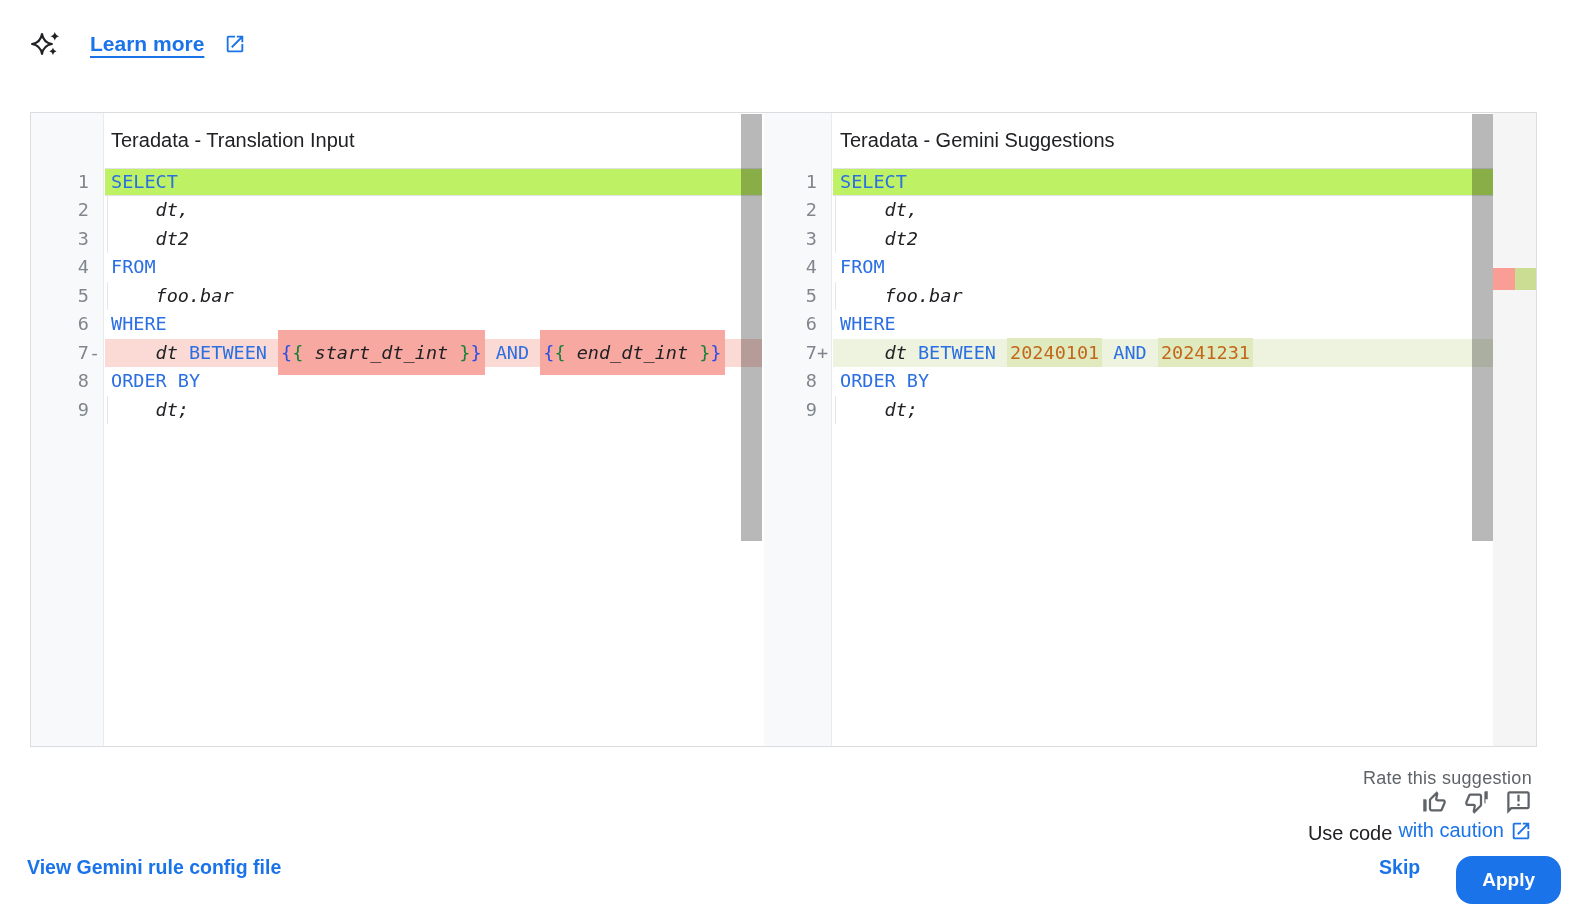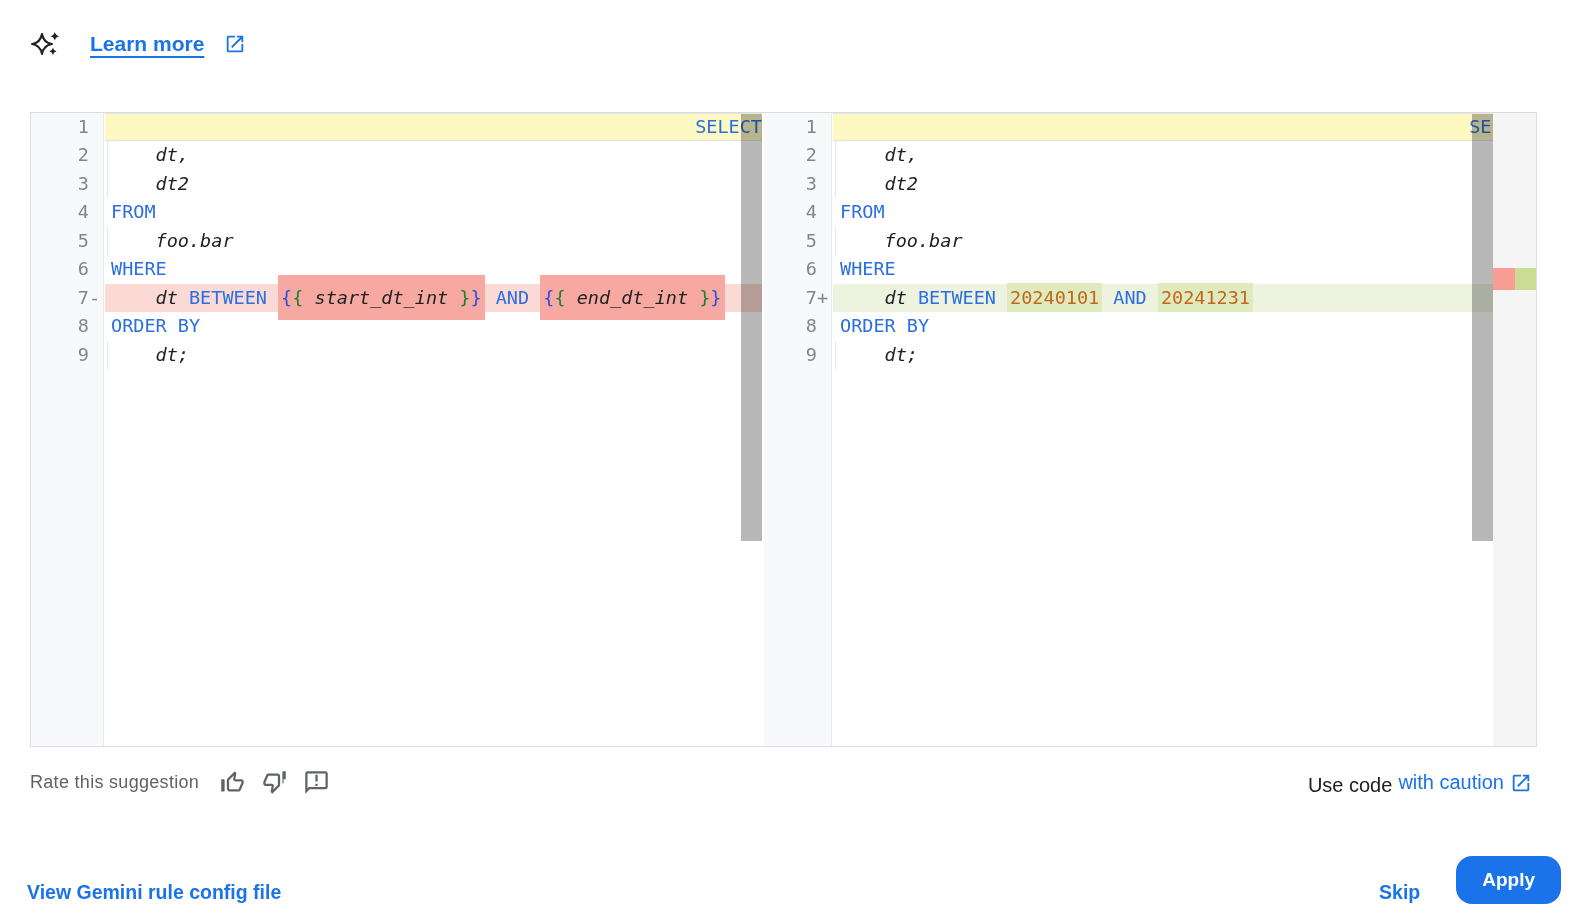--- a/index.html
+++ b/index.html
@@ -56,53 +56,53 @@
   .row{display:flex;height:28.44px;line-height:28.44px;
        font-family:"DejaVu Sans Mono", monospace;font-size:18.5px;white-space:pre;}
   .gutter{flex:none;display:flex;justify-content:flex-end;color:var(--line-number);}
   .pane-left .gutter{width:74px;}
   .pane-right .gutter{width:69px;}
   .lsign{width:16px;text-align:left;}
   .content{flex:1;padding-left:6px;position:relative;color:var(--text);}
   .pane-right .content{padding-left:7px;}
 
   .row.ind .content::before{content:"";position:absolute;left:2px;top:0;height:100%;width:1px;background:#e4e6e8;}
-  .row.current .content{box-shadow:inset 0 1px 0 #e2e3e4, inset 0 -1px 0 #e2e3e4;background:#fef9c3;text-align:right;}
+  .row.current .content{box-shadow:inset 0 1px 0 #e2e3e4, inset 0 -1px 0 #e2e3e4;background:#bef264;}
   .row.removed .content{background:var(--removed-line-bg);}
   .row.added .content{background:var(--added-line-bg);}
   .row.removed .hl{background:var(--removed-char-bg);padding:12px 3px;}
   .row.added .hl{background:var(--added-char-bg);padding:4px 3px;}
 
   .tk-kw{color:var(--keyword);}
   .tk-pl{color:var(--text);font-style:italic;}
   .tk-num{color:var(--number);text-align:center;}
   .tk-br1{color:var(--bracket-outer);}
   .tk-br2{color:var(--bracket-inner);}
 
   .scroll-thumb{position:absolute;top:1px;width:21px;height:427px;background:rgba(0,0,0,0.28);}
   .pane-left .scroll-thumb{right:0;}
   .pane-right .scroll-thumb{right:43px;}
   .overview-ruler{position:absolute;right:0;top:0;bottom:0;width:43px;background:#f5f5f5;}
   .ruler-removed{position:absolute;left:0;top:155px;width:22px;height:22px;background:var(--ruler-removed);}
   .ruler-added{position:absolute;left:22px;top:155px;width:21px;height:22px;background:var(--ruler-added);}
 
   
-  .rate-row{position:absolute;left:30px;width:1502px;top:768px;display:flex;align-items:center;}
+  .rate-row{position:absolute;left:30px;width:1502px;top:768px;display:flex;align-items:flex-end;flex-direction:column;}
   .rate-label{font-size:18px;color:var(--muted);letter-spacing:.3px;}
   .rate-icons{display:flex;align-items:center;gap:15px;margin-left:20px;}
   .icon-btn{width:27px;height:27px;color:var(--muted);cursor:pointer;background:none;border:none;padding:0;}
   .use-code{margin-left:auto;display:flex;align-items:center;gap:6px;font-size:20px;}
   .use-code .uc-prefix{color:var(--text);margin-top:6px;}
   .use-code .uc-link{
     color:var(--accent-blue);cursor:pointer;
     text-underline-offset:5px;text-decoration-thickness:2px;
   }
 
   
-  .action-row{position:absolute;left:27px;top:856px;width:1534px;display:flex;align-items:flex-end;}
+  .action-row{position:absolute;left:27px;top:856px;width:1534px;display:flex;align-items:flex-start;}
   .text-link{font-size:19.5px;font-weight:bold;color:var(--accent-blue);cursor:pointer;background:none;border:none;padding:0;}
   .skip-btn{margin-left:auto;margin-right:36px;}
   .apply-btn{
     background:var(--accent-blue);color:#fff;font-family:"Liberation Sans",sans-serif;
     font-size:19px;font-weight:bold;border:none;border-radius:16px;
     padding:13px 26px;cursor:pointer;
   }
 </style>
 </head>
 <body>
@@ -122,36 +122,38 @@
         <path d="M19 19H5V5h7V3H5c-1.11 0-2 .9-2 2v14c0 1.1.89 2 2 2h14c1.1 0 2-.9 2-2v-7h-2v7zM14 3v2h3.59l-9.83 9.83 1.41 1.41L19 6.41V10h2V3h-7z"></path>
       </svg>
     </span>
   </a>
 </div>
 
 <div class="diff-editor">
 
   <div class="pane pane-left">
     <div class="gutter-strip"></div>
+    <div class="pane-title">Teradata - Translation Input</div>
     <div class="rows">
         <div class="row current"><div class="gutter"><span class="lnum">1</span><span class="lsign"></span></div><div class="content"><span class="tk-kw">SELECT</span></div></div>
         <div class="row ind"><div class="gutter"><span class="lnum">2</span><span class="lsign"></span></div><div class="content"><span class="tk-pl">    dt,</span></div></div>
         <div class="row ind"><div class="gutter"><span class="lnum">3</span><span class="lsign"></span></div><div class="content"><span class="tk-pl">    dt2</span></div></div>
         <div class="row"><div class="gutter"><span class="lnum">4</span><span class="lsign"></span></div><div class="content"><span class="tk-kw">FROM</span></div></div>
         <div class="row ind"><div class="gutter"><span class="lnum">5</span><span class="lsign"></span></div><div class="content"><span class="tk-pl">    foo.bar</span></div></div>
         <div class="row"><div class="gutter"><span class="lnum">6</span><span class="lsign"></span></div><div class="content"><span class="tk-kw">WHERE</span></div></div>
         <div class="row removed"><div class="gutter"><span class="lnum">7</span><span class="lsign">-</span></div><div class="content"><span class="tk-pl">    dt </span><span class="tk-kw">BETWEEN</span><span class="tk-pl"> </span><span class="hl"><span class="tk-br1">{</span><span class="tk-br2">{</span><span class="tk-pl"> start_dt_int </span><span class="tk-br2">}</span><span class="tk-br1">}</span></span><span class="tk-pl"> </span><span class="tk-kw">AND</span><span class="tk-pl"> </span><span class="hl"><span class="tk-br1">{</span><span class="tk-br2">{</span><span class="tk-pl"> end_dt_int </span><span class="tk-br2">}</span><span class="tk-br1">}</span></span></div></div>
         <div class="row"><div class="gutter"><span class="lnum">8</span><span class="lsign"></span></div><div class="content"><span class="tk-kw">ORDER BY</span></div></div>
         <div class="row ind"><div class="gutter"><span class="lnum">9</span><span class="lsign"></span></div><div class="content"><span class="tk-pl">    dt;</span></div></div>
       </div>
     <div class="scroll-thumb"></div>
   </div>
 
   <div class="pane pane-right">
     <div class="gutter-strip"></div>
+    <div class="pane-title">Teradata - Gemini Suggestions</div>
     <div class="rows">
         <div class="row current"><div class="gutter"><span class="lnum">1</span><span class="lsign"></span></div><div class="content"><span class="tk-kw">SELECT</span></div></div>
         <div class="row ind"><div class="gutter"><span class="lnum">2</span><span class="lsign"></span></div><div class="content"><span class="tk-pl">    dt,</span></div></div>
         <div class="row ind"><div class="gutter"><span class="lnum">3</span><span class="lsign"></span></div><div class="content"><span class="tk-pl">    dt2</span></div></div>
         <div class="row"><div class="gutter"><span class="lnum">4</span><span class="lsign"></span></div><div class="content"><span class="tk-kw">FROM</span></div></div>
         <div class="row ind"><div class="gutter"><span class="lnum">5</span><span class="lsign"></span></div><div class="content"><span class="tk-pl">    foo.bar</span></div></div>
         <div class="row"><div class="gutter"><span class="lnum">6</span><span class="lsign"></span></div><div class="content"><span class="tk-kw">WHERE</span></div></div>
         <div class="row added"><div class="gutter"><span class="lnum">7</span><span class="lsign">+</span></div><div class="content"><span class="tk-pl">    dt </span><span class="tk-kw">BETWEEN</span><span class="tk-pl"> </span><span class="hl"><span class="tk-num">20240101</span></span><span class="tk-pl"> </span><span class="tk-kw">AND</span><span class="tk-pl"> </span><span class="hl"><span class="tk-num">20241231</span></span></div></div>
         <div class="row"><div class="gutter"><span class="lnum">8</span><span class="lsign"></span></div><div class="content"><span class="tk-kw">ORDER BY</span></div></div>
         <div class="row ind"><div class="gutter"><span class="lnum">9</span><span class="lsign"></span></div><div class="content"><span class="tk-pl">    dt;</span></div></div>

